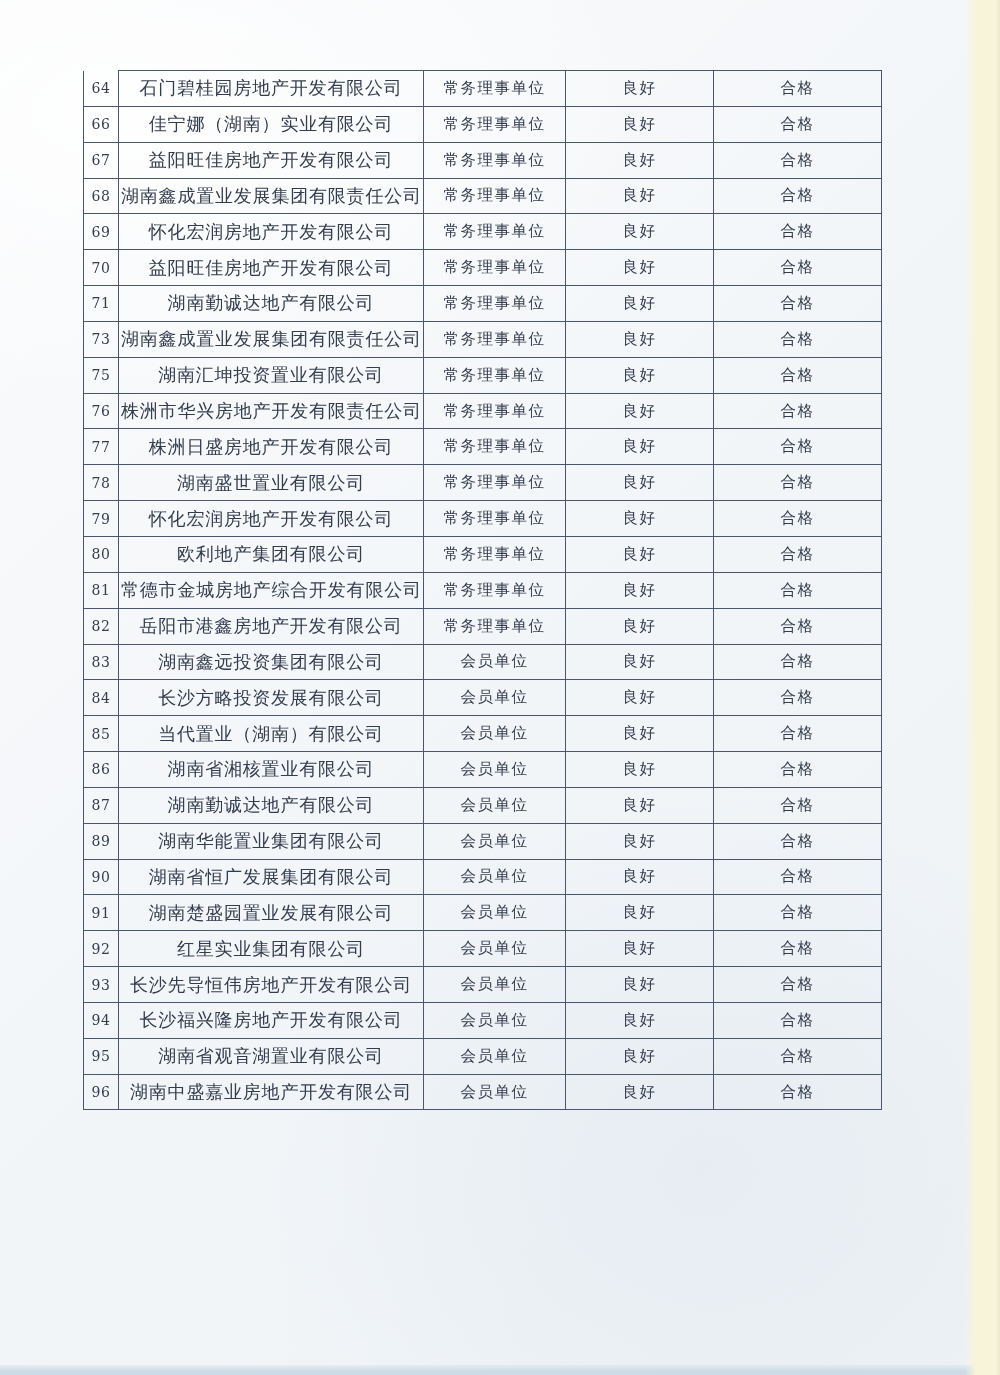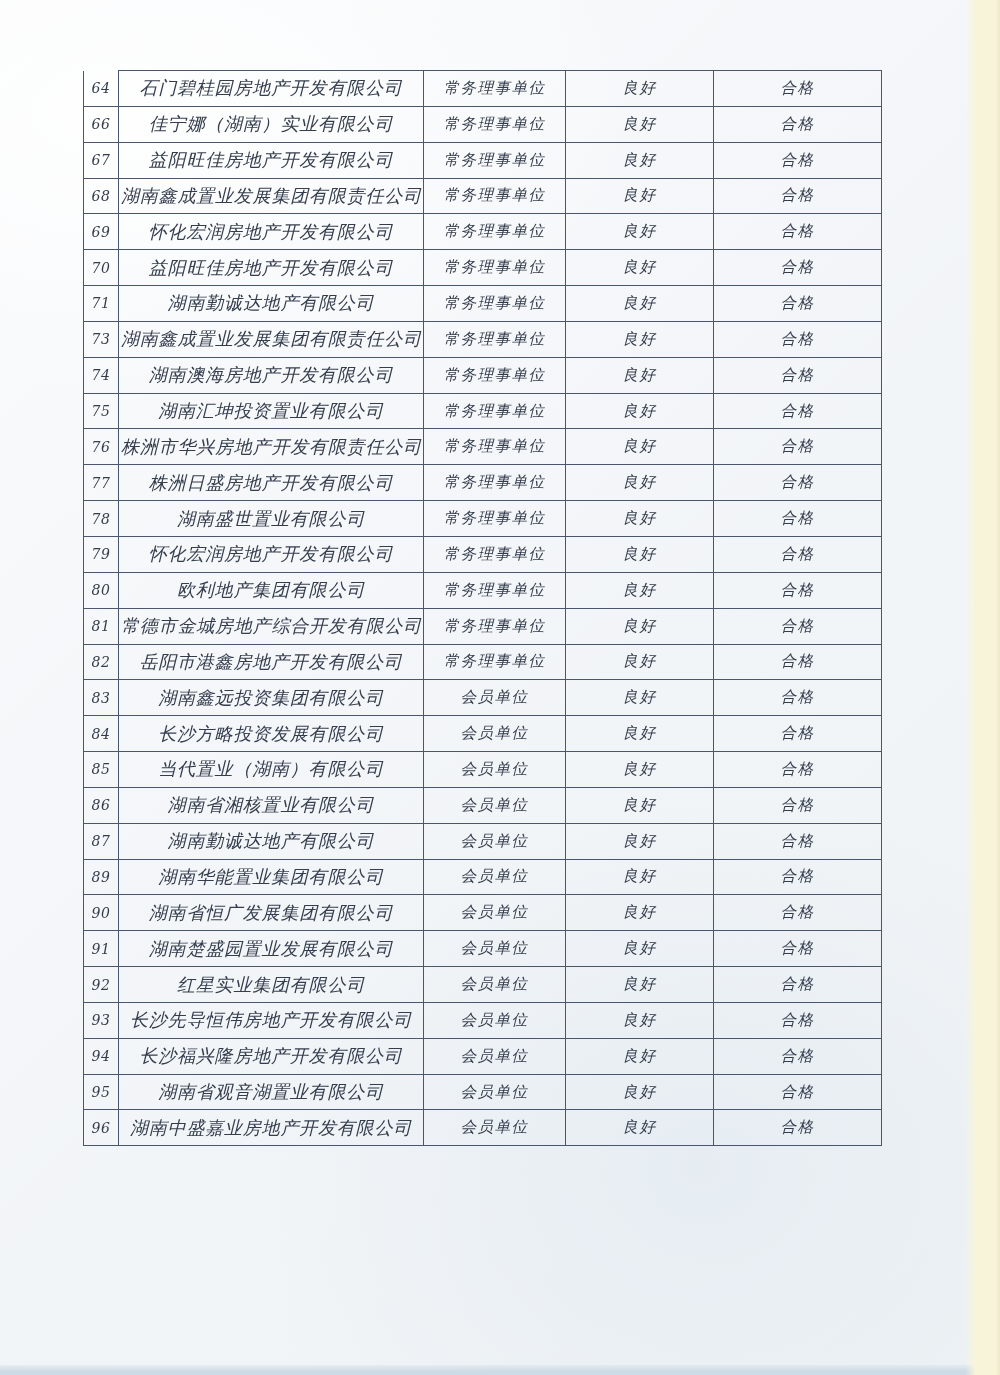--- a/index.html
+++ b/index.html
@@ -16,21 +16,20 @@
     background:var(--page-bg);
     position:relative;
     overflow:hidden;
   }
   .page{
     position:absolute;inset:0;
     background:
       radial-gradient(900px 500px at 12% 8%, rgba(255,255,255,0.85), rgba(255,255,255,0) 60%),
       radial-gradient(700px 600px at 70% 85%, rgba(222,231,238,0.55), rgba(222,231,238,0) 65%),
       linear-gradient(135deg,#fafbfc 0%,#f2f5f8 55%,#eef2f5 100%);
-    font-style: italic;
   }
   .cream-strip{
     position:absolute;top:0;right:0;width:35px;height:1375px;
     background:linear-gradient(to right, rgba(248,244,218,0) 0%, var(--cream) 30%, var(--cream) 88%, #ede8c8 100%);
     z-index:3;
   }
   .bottom-strip{
     position:absolute;left:0;bottom:0;width:1000px;height:10px;
     background:linear-gradient(to bottom, rgba(205,219,230,0.25), var(--bottom-strip) 60%);
     z-index:2;
@@ -121,27 +120,20 @@
     <td class="c-result"><span>合格</span></td>
   </tr>
         <tr>
     <td class="c-no"><span>73</span></td>
     <td class="c-company"><span>湖南鑫成置业发展集团有限责任公司</span></td>
     <td class="c-member"><span>常务理事单位</span></td>
     <td class="c-rating"><span>良好</span></td>
     <td class="c-result"><span>合格</span></td>
   </tr>
         <tr>
-    <td class="c-no"><span>74</span></td>
-    <td class="c-company"><span>湖南澳海房地产开发有限公司</span></td>
-    <td class="c-member"><span>常务理事单位</span></td>
-    <td class="c-rating"><span>良好</span></td>
-    <td class="c-result"><span>合格</span></td>
-  </tr>
-        <tr>
     <td class="c-no"><span>75</span></td>
     <td class="c-company"><span>湖南汇坤投资置业有限公司</span></td>
     <td class="c-member"><span>常务理事单位</span></td>
     <td class="c-rating"><span>良好</span></td>
     <td class="c-result"><span>合格</span></td>
   </tr>
         <tr>
     <td class="c-no"><span>76</span></td>
     <td class="c-company"><span>株洲市华兴房地产开发有限责任公司</span></td>
     <td class="c-member"><span>常务理事单位</span></td>

